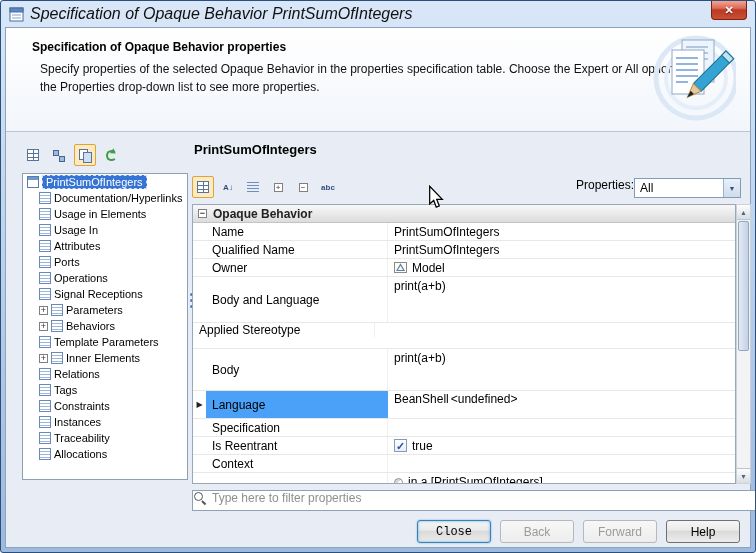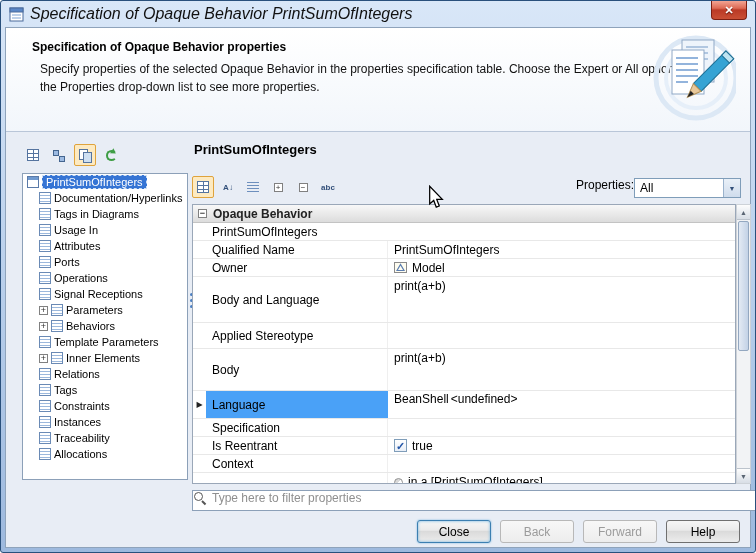--- a/index.html
+++ b/index.html
@@ -60,21 +60,21 @@
   .li-lines { width:12px; height:10px; background:repeating-linear-gradient(#6d8fbd 0 1px,transparent 1px 3px); }
   .mini-text { font-size:8px; color:#33507a; font-weight:bold; letter-spacing:0; }
   .mini-box { width:9px; height:9px; border:1px solid #808080; background:#fff; font-size:8px; line-height:7px; text-align:center; color:#333; }
   .props { position:absolute; right:9px; top:46px; display:flex; align-items:flex-start; font-size:12px; color:#000; }
   .combo { width:107px; height:20px; border:1px solid #7f9db9; background:#fff; display:flex; align-items:center; padding-left:5px; position:relative; font-size:12px; }
   .combo-arrow { position:absolute; right:0; top:0; bottom:0; width:17px; background:linear-gradient(#e9f0f8,#cfdcec); border-left:1px solid #9ab2cc; display:flex; align-items:center; justify-content:center; font-size:7px; color:#33507a; }
   
   .grid { position:absolute; left:186px; top:72px; width:544px; height:280px; background:#fff; border:1px solid #9aa7b8; overflow:hidden; font-size:12px; }
   .group-row { height:18px; background:linear-gradient(#f8f8f8,#dcdcdc); border-bottom:1px solid #c3c3c3; display:flex; align-items:center; gap:6px; padding-left:5px; font-weight:bold; color:#222; }
   .g-row { display:flex; border-bottom:1px solid #e8e8e8; }
-  .h18 { height:18px; } .h26 { height:26px; } .h28 { height:28px; } .h42 { height:42px; } .h46 { height:46px; }
+  .h18 { height:18px; } .h26 { height:26px;flex-direction:column; } .h28 { height:28px; } .h42 { height:42px; } .h46 { height:46px; }
   .g-marker { width:13px; flex:none; display:flex; align-items:center; justify-content:center; color:#222; font-size:8px; }
   .g-name { width:182px; flex:none; padding-left:6px; display:flex; align-items:center; border-right:1px solid #efefef; color:#000; }
   .g-value { flex:1; padding-left:6px; display:flex; align-items:center; gap:5px; color:#000; }
   .g-row.top .g-value { align-items:flex-start; padding-top:2px; }
   .g-row.sel .g-name { background:#4aa1f7; border-right-color:#4aa1f7; }
   .g-value.two { flex-direction:row; align-items:flex-start; justify-content:flex-start; gap:2px; padding-top:1px; }
   .cb { width:13px; height:13px; flex:none; border:1px solid #7f9db9; background:linear-gradient(#fff,#e9eff7); color:#2456a8; font-size:11px; line-height:12px; text-align:center; font-weight:bold; }
   .g-row.partial { color:#8a8a8a; border-bottom:none; height:18px; }
   .pie-icon { width:9px; height:9px; flex:none; border-radius:50%; border:1px solid #909090; background:linear-gradient(135deg,#d9d9d9 50%,#fff 50%); }
   
@@ -87,21 +87,21 @@
   .filter { position:absolute; left:186px; top:358px; width:569px; height:21px; background:#fff; border:1px solid #8ca0b8; display:flex; align-items:flex-start; gap:6px; }
   .mag { position:relative; width:13px; height:13px; flex:none; }
   .mag::before { content:""; position:absolute; left:1px; top:1px; width:7px; height:7px; border:1.5px solid #555; border-radius:50%; }
   .mag::after { content:""; position:absolute; left:9px; top:9px; width:5px; height:2px; background:#555; transform:rotate(45deg); transform-origin:left center; }
   .filter input { border:none; outline:none; flex:1; font-size:12px; color:#333; background:transparent; }
   .filter input::placeholder { color:#8f8f8f; }
   
   .btnrow { position:absolute; right:10px; top:388px; display:flex; gap:9px; align-items:center; }
   .btn { min-width:74px; height:23px; font-size:12px; color:#000; border:1px solid #707070; border-radius:3px;
          background:linear-gradient(#f6f6f6,#eaeaea 45%,#d9d9d9 46%,#ececec); display:flex; align-items:center; justify-content:center; padding:0 10px; }
-  .btn.default { border-color:#3c7fb1; box-shadow:0 0 3px #6fb4e0 inset, 0 0 2px #6fb4e0; }
+  .btn.default { border-color:#3c7fb1; box-shadow:0 0 3px #6fb4e0 inset, 0 0 2px #6fb4e0;font-family:Liberation Mono, monospace; }
   .btn.disabled { color:#9b9b9b; border-color:#b8b8b8; background:linear-gradient(#f7f7f7,#ededed); }
   .btn.help { }
   
   .cursor { position:absolute; left:426px; top:184px; z-index:60; }
 </style>
 </head>
 <body>
 
 <div class="window">
 
@@ -167,21 +167,21 @@
         <div class="tree-row">
           <span class="root-icon"></span>
           <span class="tree-root-label">PrintSumOfIntegers</span>
         </div>
         <div class="tree-row child">
             <span class="doc-icon"></span>
             <span>Documentation/Hyperlinks</span>
           </div>
         <div class="tree-row child">
             <span class="doc-icon"></span>
-            <span>Tags in Diagrams</span>
+            <span>Usage in Elements</span>
           </div>
         <div class="tree-row child">
             <span class="doc-icon"></span>
             <span>Usage In</span>
           </div>
         <div class="tree-row child">
             <span class="doc-icon"></span>
             <span>Attributes</span>
           </div>
         <div class="tree-row child">
@@ -279,20 +279,21 @@
       </div>
 
       <div class="grid">
         <div class="group-row">
           <span class="plusbox">−</span>
           <span>Opaque Behavior</span>
         </div>
 
         <div class="g-row h18">
           <div class="g-marker"></div>
+          <div class="g-name">Name</div>
           <div class="g-value">PrintSumOfIntegers</div>
         </div>
 
         <div class="g-row h18">
           <div class="g-marker"></div>
           <div class="g-name">Qualified Name</div>
           <div class="g-value">PrintSumOfIntegers</div>
         </div>
 
         <div class="g-row h18">

